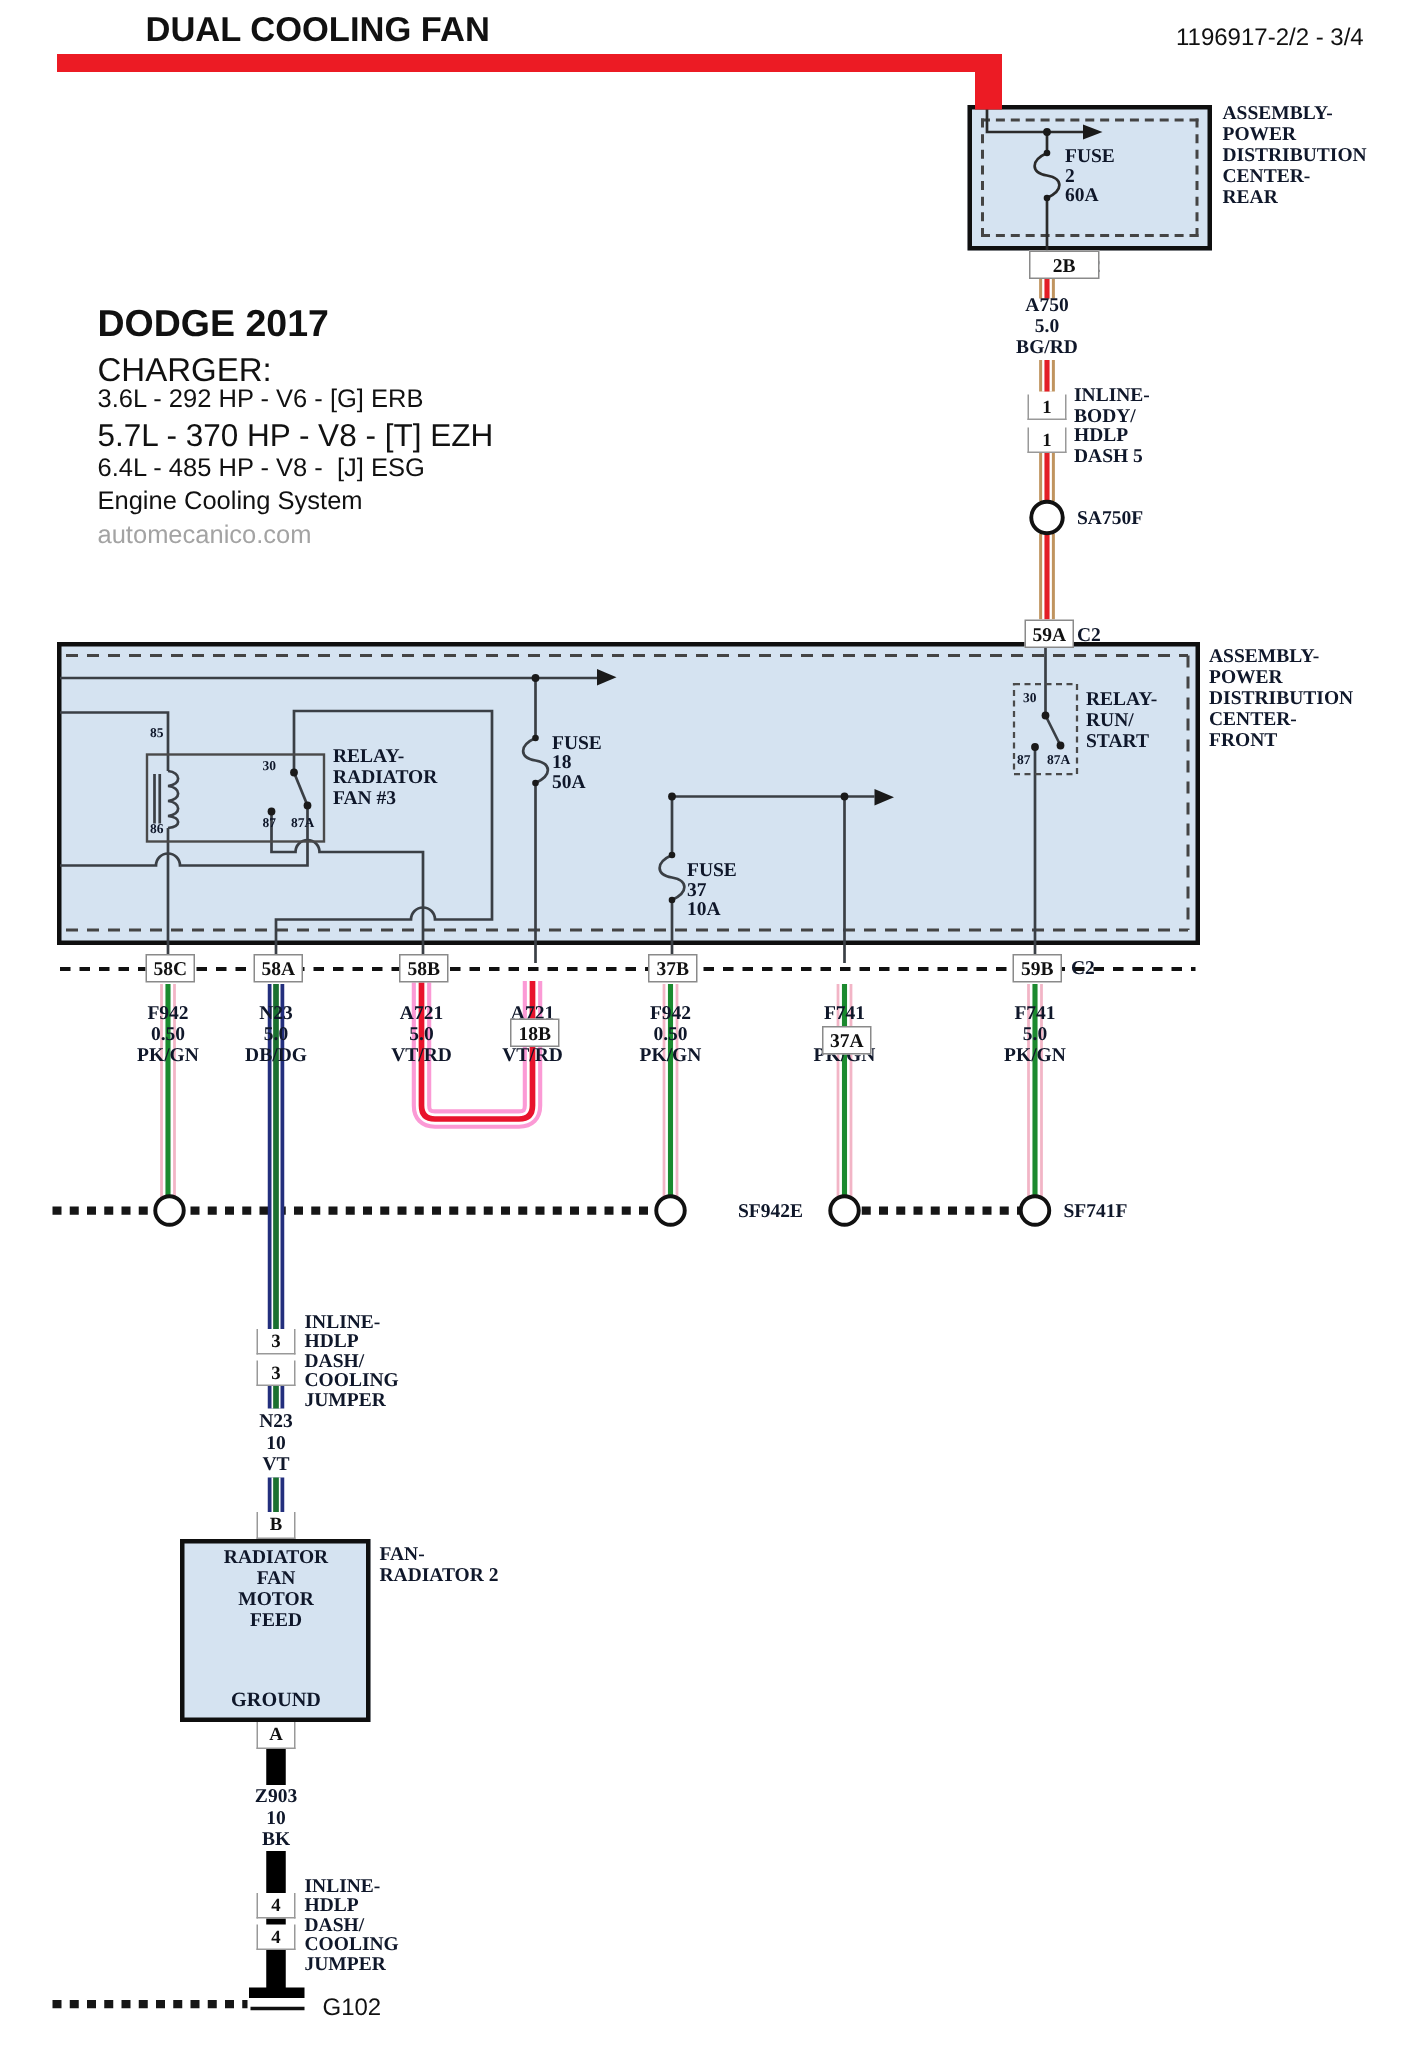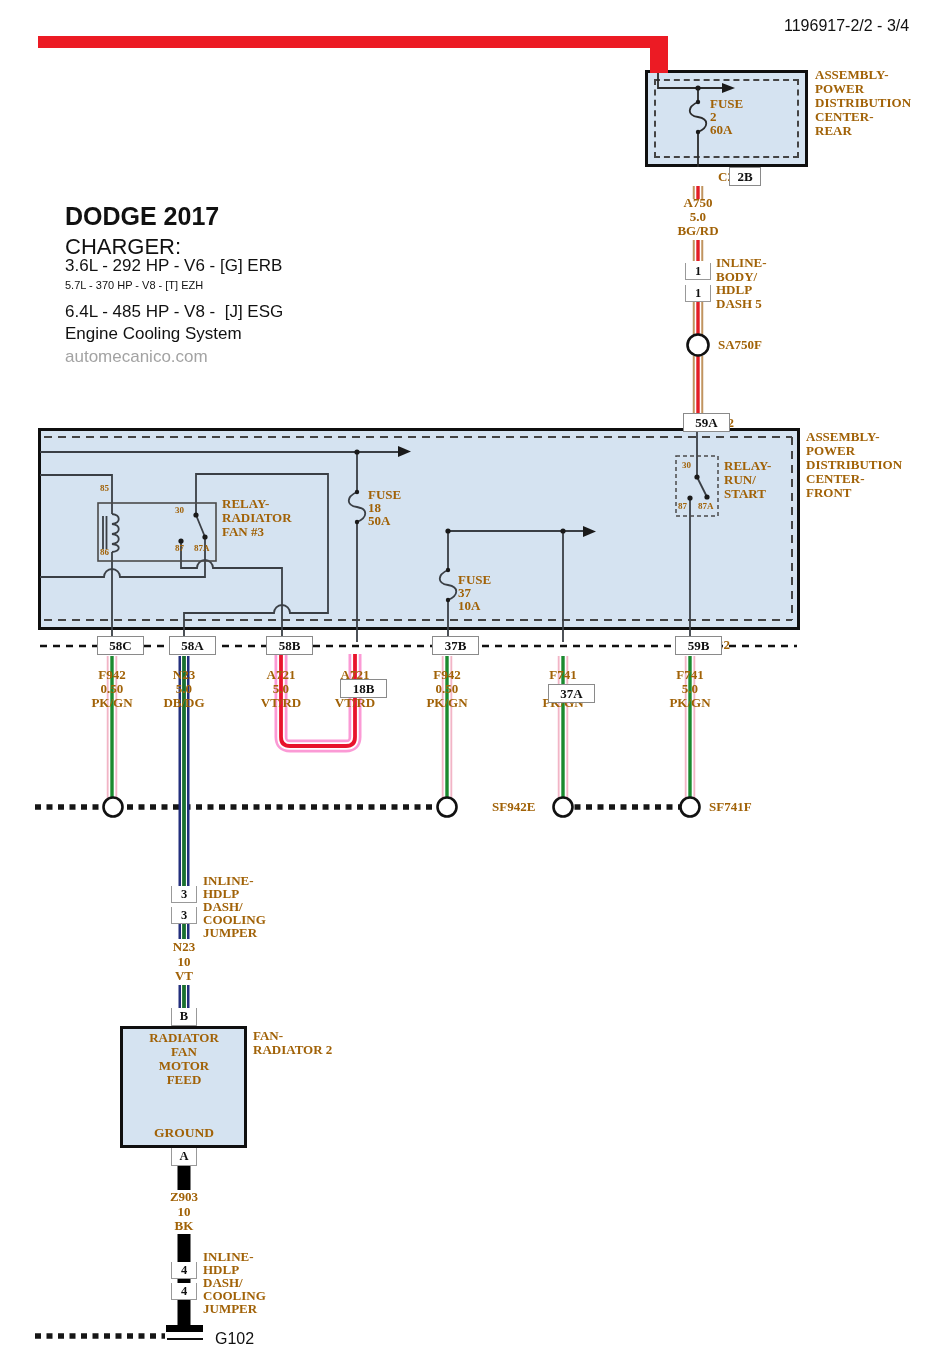--- a/index.html
+++ b/index.html
@@ -1,26 +1,26 @@
 <!DOCTYPE html>
 <html><head>
 <meta charset="utf-8">
 <style>
   html,body{margin:0;padding:0;background:#fff;}
   .page{position:relative;width:934px;height:1370px;background:#fff;overflow:hidden;
         font-family:"Liberation Serif",serif;color:#111;}
   .abs{position:absolute;}
   .lbl{position:absolute;font-family:"Liberation Serif",serif;font-weight:bold;
-       font-size:13px;line-height:13.5px;color:#a16207;white-space:pre;}
+       font-size:13px;line-height:13.5px;color:#0f172a;white-space:pre;}
   .lines{white-space:pre-line;}
   .ctr{transform:translateX(-50%);text-align:center;line-height:14px;}
   .sans{font-family:"Liberation Sans",sans-serif;font-weight:normal;white-space:pre;}
   .pin9{font-size:9px;line-height:9px;}
   .bluebox{position:absolute;background:#d5e3f1;border:3px solid #0f0f0f;box-sizing:border-box;}
-  .conn{position:absolute;width:47px;height:19px;background:#fff;border:1.5px solid #8a8a8a;
+  .conn{position:absolute;width:33px;height:19px;background:#fff;border:1.5px solid #8a8a8a;
         box-sizing:border-box;display:flex;align-items:center;justify-content:center;
         font-weight:bold;font-size:13px;font-family:"Liberation Serif",serif;z-index:4;}
   .pinbox{position:absolute;width:26px;height:17px;background:#fff;border:1.5px solid #999;
         border-top:none;box-sizing:border-box;display:flex;align-items:center;justify-content:center;
         font-weight:bold;font-size:12.5px;font-family:"Liberation Serif",serif;z-index:4;}
   .redbar{position:absolute;background:#ec1b24;}
   svg{position:absolute;left:0;top:0;z-index:2;}
   .z3{z-index:3;} .z1{z-index:1;}
 </style>
 </head>
@@ -137,39 +137,40 @@
 
     <g fill="#fff" stroke="#111" stroke-width="2.6">
       <circle cx="698" cy="345" r="10.5"></circle>
       <circle cx="113" cy="807" r="9.5"></circle>
       <circle cx="447" cy="807" r="9.5"></circle>
       <circle cx="563" cy="807" r="9.5"></circle>
       <circle cx="690" cy="807" r="9.5"></circle>
     </g>
   </svg>
 
+  <div class="abs sans z3" style="left:97px;top:6px;font-size:23px;font-weight:600;">DUAL COOLING FAN</div>
   <div class="abs sans z3" style="left:748px;top:17px;font-size:16px;margin-left:36px;">1196917-2/2 - 3/4</div>
 
   <div class="abs sans z3" style="left:65px;top:202px;font-size:25px;font-weight:600;">DODGE 2017</div>
   <div class="abs sans z3" style="left:65px;top:234px;font-size:22px;">CHARGER:</div>
   <div class="abs sans z3" style="left:65px;top:256px;font-size:17px;">3.6L - 292 HP - V6 - [G] ERB</div>
-  <div class="abs sans z3" style="left:65px;top:279px;font-size:11px;">5.7L - 370 HP - V8 - [T] EZH</div>
+  <div class="abs sans z3" style="left:65px;top:279px;font-size:21px;">5.7L - 370 HP - V8 - [T] EZH</div>
   <div class="abs sans z3" style="left:65px;top:302px;font-size:17px;">6.4L - 485 HP - V8 -  [J] ESG</div>
   <div class="abs sans z3" style="left:65px;top:324px;font-size:17px;">Engine Cooling System</div>
   <div class="abs sans z3" style="left:65px;top:347px;font-size:17px;color:#a3a3a3;">automecanico.com</div>
 
   <div class="lbl lines z3" style="left:815px;top:68px;line-height:14px;">ASSEMBLY-
 POWER
 DISTRIBUTION
 CENTER-
 REAR</div>
   <div class="lbl lines z3" style="left:710px;top:97px;line-height:13px;">FUSE
 2
 60A</div>
-  <div class="conn" style="left:686px;top:167px;width:32px;margin-left:43px;">2B</div>
+  <div class="conn" style="left:686px;top:167px;width:47px;">2B</div>
   <div class="lbl z3" style="left:718px;top:170px;">C2</div>
 
   <div class="lbl lines ctr z3" style="left:698px;top:196px;">A750
 5.0
 BG/RD</div>
   <div class="pinbox" style="left:685px;top:263px;">1</div>
   <div class="pinbox" style="left:685px;top:285px;">1</div>
   <div class="lbl lines z3" style="left:716px;top:256px;line-height:13.5px;">INLINE-
 BODY/
 HDLP

